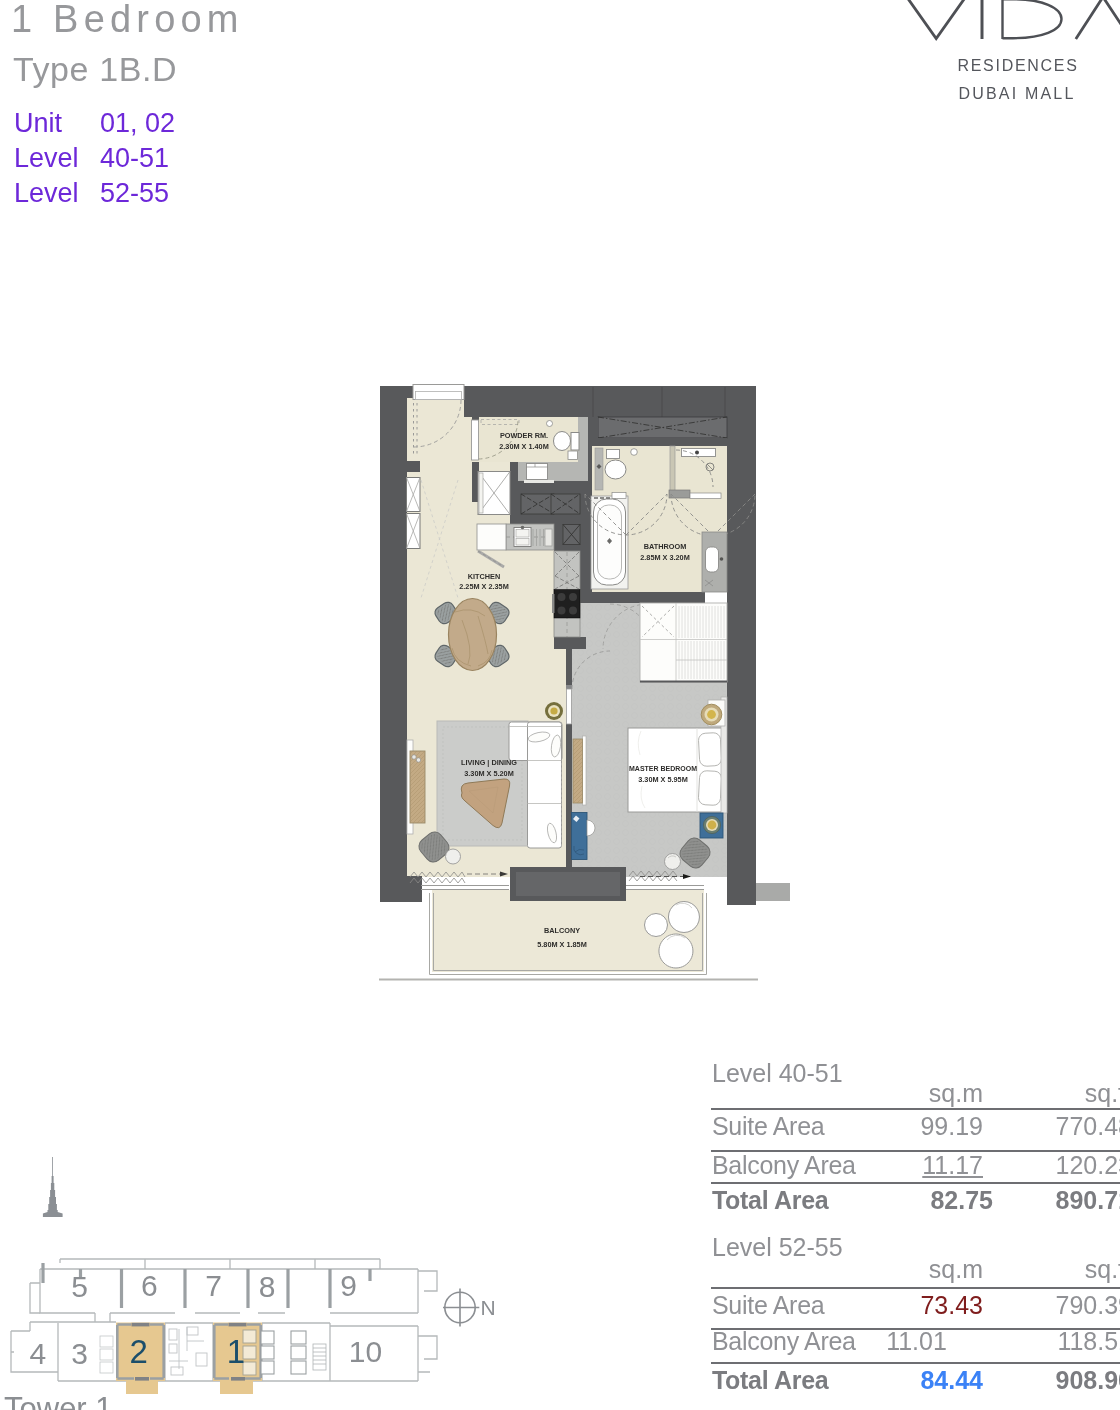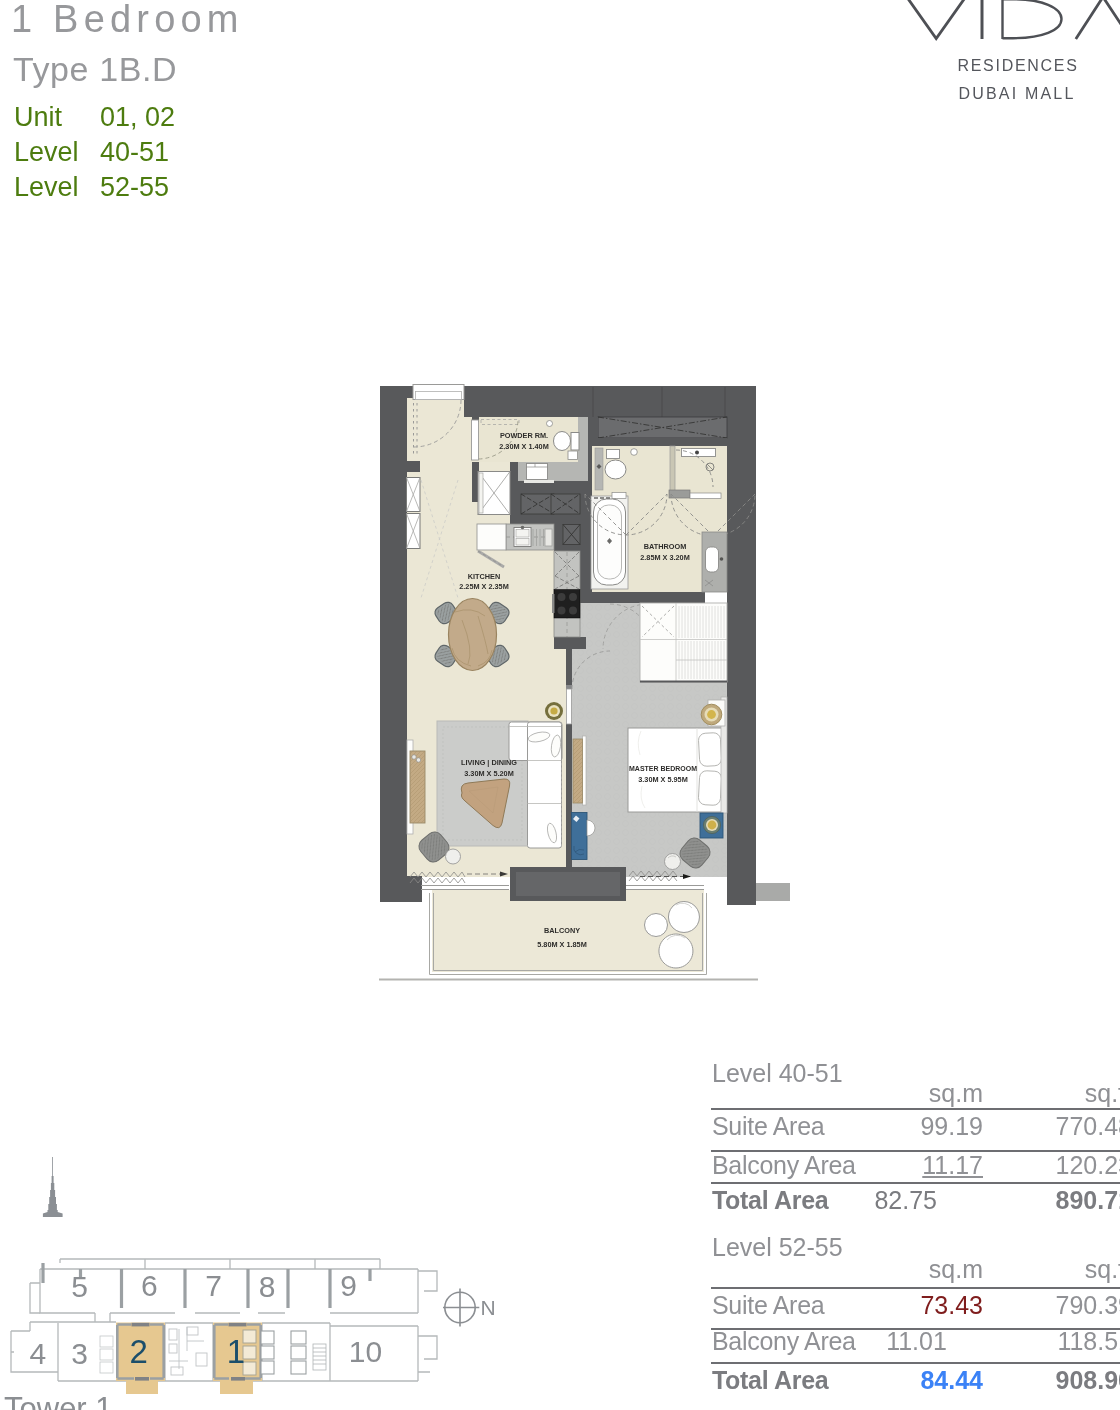--- a/index.html
+++ b/index.html
@@ -6,21 +6,21 @@
   body{font-family:"Liberation Sans",sans-serif;position:relative;}
   .abs{position:absolute;}
 </style>
 </head>
 <body>
 
 <div class="abs" style="left:11px;top:-2px;font-size:38px;letter-spacing:5.2px;color:#97989b;">1 Bedroom</div>
 
 <div class="abs" style="left:13px;top:50px;font-size:34px;letter-spacing:0.6px;color:#97989b;">Type 1B.D</div>
 
-<div class="abs" style="left:14px;top:100px;font-size:27px;color:#4d7c0f;line-height:35px;">
+<div class="abs" style="left:14px;top:106px;font-size:27px;color:#6d28d9;line-height:35px;">
 <div><span style="display:inline-block;width:86px;">Unit</span>01, 02</div>
 <div><span style="display:inline-block;width:86px;">Level</span>40-51</div>
 <div><span style="display:inline-block;width:86px;">Level</span>52-55</div>
 </div>
 
 <div style="position:absolute;left:0;top:0;width:1120px;height:1410px;overflow:hidden;">
 
 <div class="abs" style="left:712px;top:1061px;font-size:25px;line-height:1;color:#8f9094;">Level 40-51</div>
 
 <div class="abs" style="left:850px;top:1081px;width:133px;font-size:25px;line-height:1;color:#8f9094;text-align:right;">sq.m</div>
@@ -34,21 +34,21 @@
 
 <div class="abs" style="left:711px;top:1150px;width:429px;height:2px;background:#6d6e72;"></div>
 
 <div class="abs" style="left:712px;top:1153px;font-size:25px;line-height:1;letter-spacing:-0.3px;color:#909195;">Balcony Area</div>
 <div class="abs" style="left:850px;top:1153px;width:133px;font-size:25px;line-height:1;color:#909195;text-align:right;text-decoration:underline;">11.17</div>
 <div class="abs" style="left:990px;top:1153px;width:142px;font-size:25px;line-height:1;color:#909195;text-align:right;">120.23</div>
 
 <div class="abs" style="left:711px;top:1182px;width:429px;height:2px;background:#6d6e72;"></div>
 
 <div class="abs" style="left:712px;top:1188px;font-size:25px;line-height:1;letter-spacing:-0.3px;font-weight:bold;color:#7b7c80;">Total Area</div>
-<div class="abs" style="left:804px;top:1188px;width:133px;font-size:25px;line-height:1;font-weight:normal;color:#7b7c80;text-align:right;">82.75</div>
+<div class="abs" style="left:860px;top:1188px;width:133px;font-size:25px;line-height:1;font-weight:bold;color:#7b7c80;text-align:right;">82.75</div>
 <div class="abs" style="left:990px;top:1188px;width:142px;font-size:25px;line-height:1;font-weight:bold;color:#7b7c80;text-align:right;">890.71</div>
 
 <div class="abs" style="left:712px;top:1235px;font-size:25px;line-height:1;color:#8f9094;">Level 52-55</div>
 
 <div class="abs" style="left:850px;top:1257px;width:133px;font-size:25px;line-height:1;color:#8f9094;text-align:right;">sq.m</div>
 <div class="abs" style="left:990px;top:1257px;width:142px;font-size:25px;line-height:1;color:#8f9094;text-align:right;">sq.ft</div>
 
 <div class="abs" style="left:711px;top:1287px;width:429px;height:2px;background:#6d6e72;"></div>
 
 <div class="abs" style="left:712px;top:1293px;font-size:25px;line-height:1;letter-spacing:-0.3px;color:#909195;">Suite Area</div>

